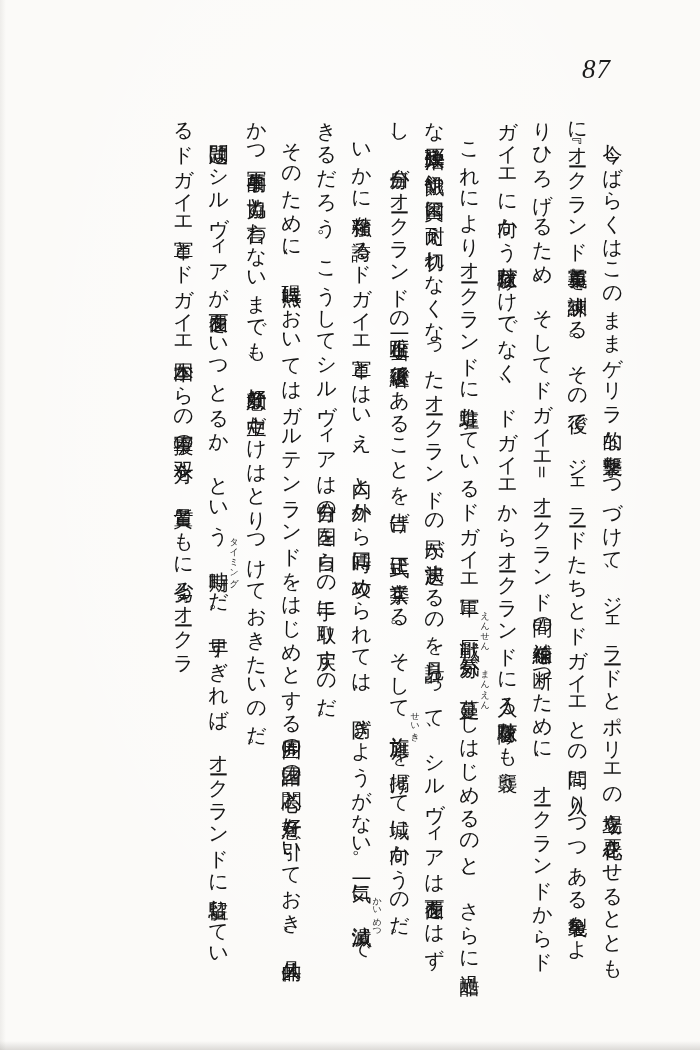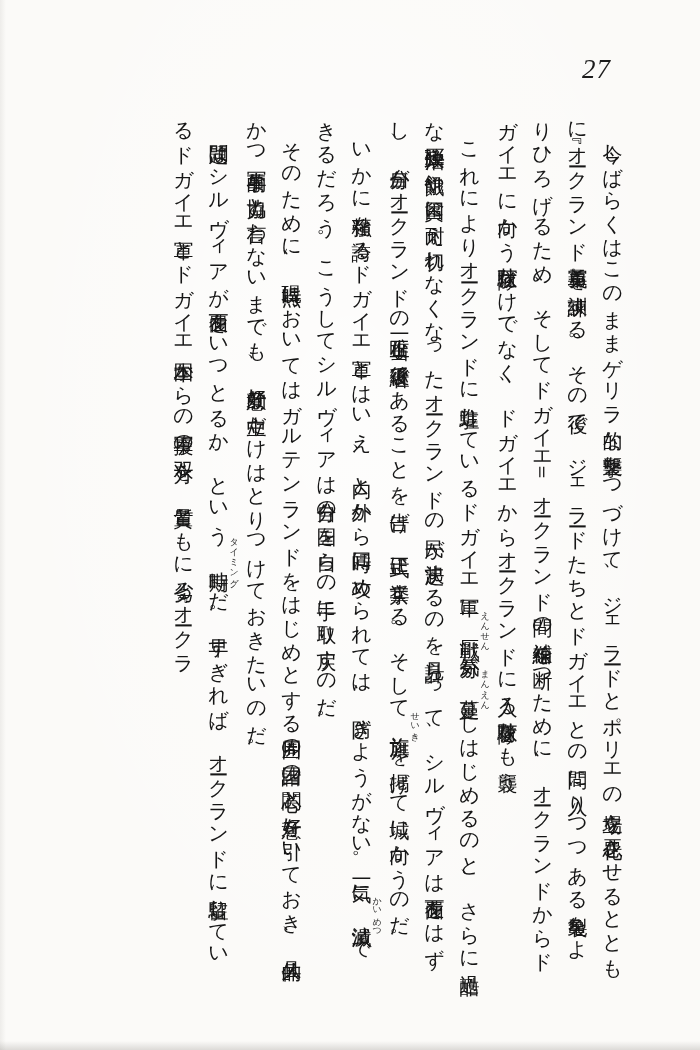--- a/index.html
+++ b/index.html
@@ -58,21 +58,21 @@
     position: absolute;
     left: 0; top: 0;
     width: 6px; height: 1050px;
     background: linear-gradient(to right, rgba(120,115,110,0.10), rgba(0,0,0,0));
   }
 </style>
 </head>
 <body>
 
 <div class="page">
-  <div class="page-number">27</div>
+  <div class="page-number">87</div>
 
   <div class="text-block">
       <p>今しばらくはこのままゲリラ的な襲撃をつづけて、ジェラードとポリエの立場を悪化させるとともに『オークランド義勇軍』を訓練する。その後で、ジェラードたちとドガイエとの間に入りつつある亀裂をよりひろげるため、そしてドガイエ＝オークランド間の補給線を断つために、オークランドからドガイエに向かう荷駄隊だけでなく、ドガイエからオークランドに入る荷駄隊をも襲う。</p>
       <p>これによりオークランドに進駐しているドガイエ軍に<ruby>厭戦<rt>えんせん</rt></ruby>気分が<ruby>蔓延<rt>まんえん</rt></ruby>しはじめるのと、さらに過酷な弾圧政治や飢餓や貧困に耐え切れなくなったオークランドの民が決起するのを見計らって、シルヴィアは覆面をはずし、自分がオークランドの唯一正当な後継者であることを告げ、正式に挙兵する。そして<ruby>旌旗<rt>せいき</rt></ruby>を掲げて城に向かうのだ。</p>
       <p>いかに精強を誇るドガイエ軍とはいえ、内と外から同時に攻められては、防ぎようがない。一気に<ruby>潰滅<rt>かいめつ</rt></ruby>できるだろう。こうしてシルヴィアは自分の国を自らの手に取り戻すのだ。</p>
       <p>そのために、現時点においてはガルテンランドをはじめとする周囲の諸国の関心と好意を引いておき、具体的かつ軍事的な協力と言わないまでも、好意的な中立だけはとりつけておきたいのだ。</p>
       <p>問題はシルヴィアが覆面をいつとるか、という<ruby>時期<rt>タイミング</rt></ruby>だ。早すぎれば、オークランドに駐留しているドガイエ軍とドガイエ本国からの援軍の双方を、質量ともに劣る『オークラ</p>
     </div>
 
   <div class="left-shade"></div>

